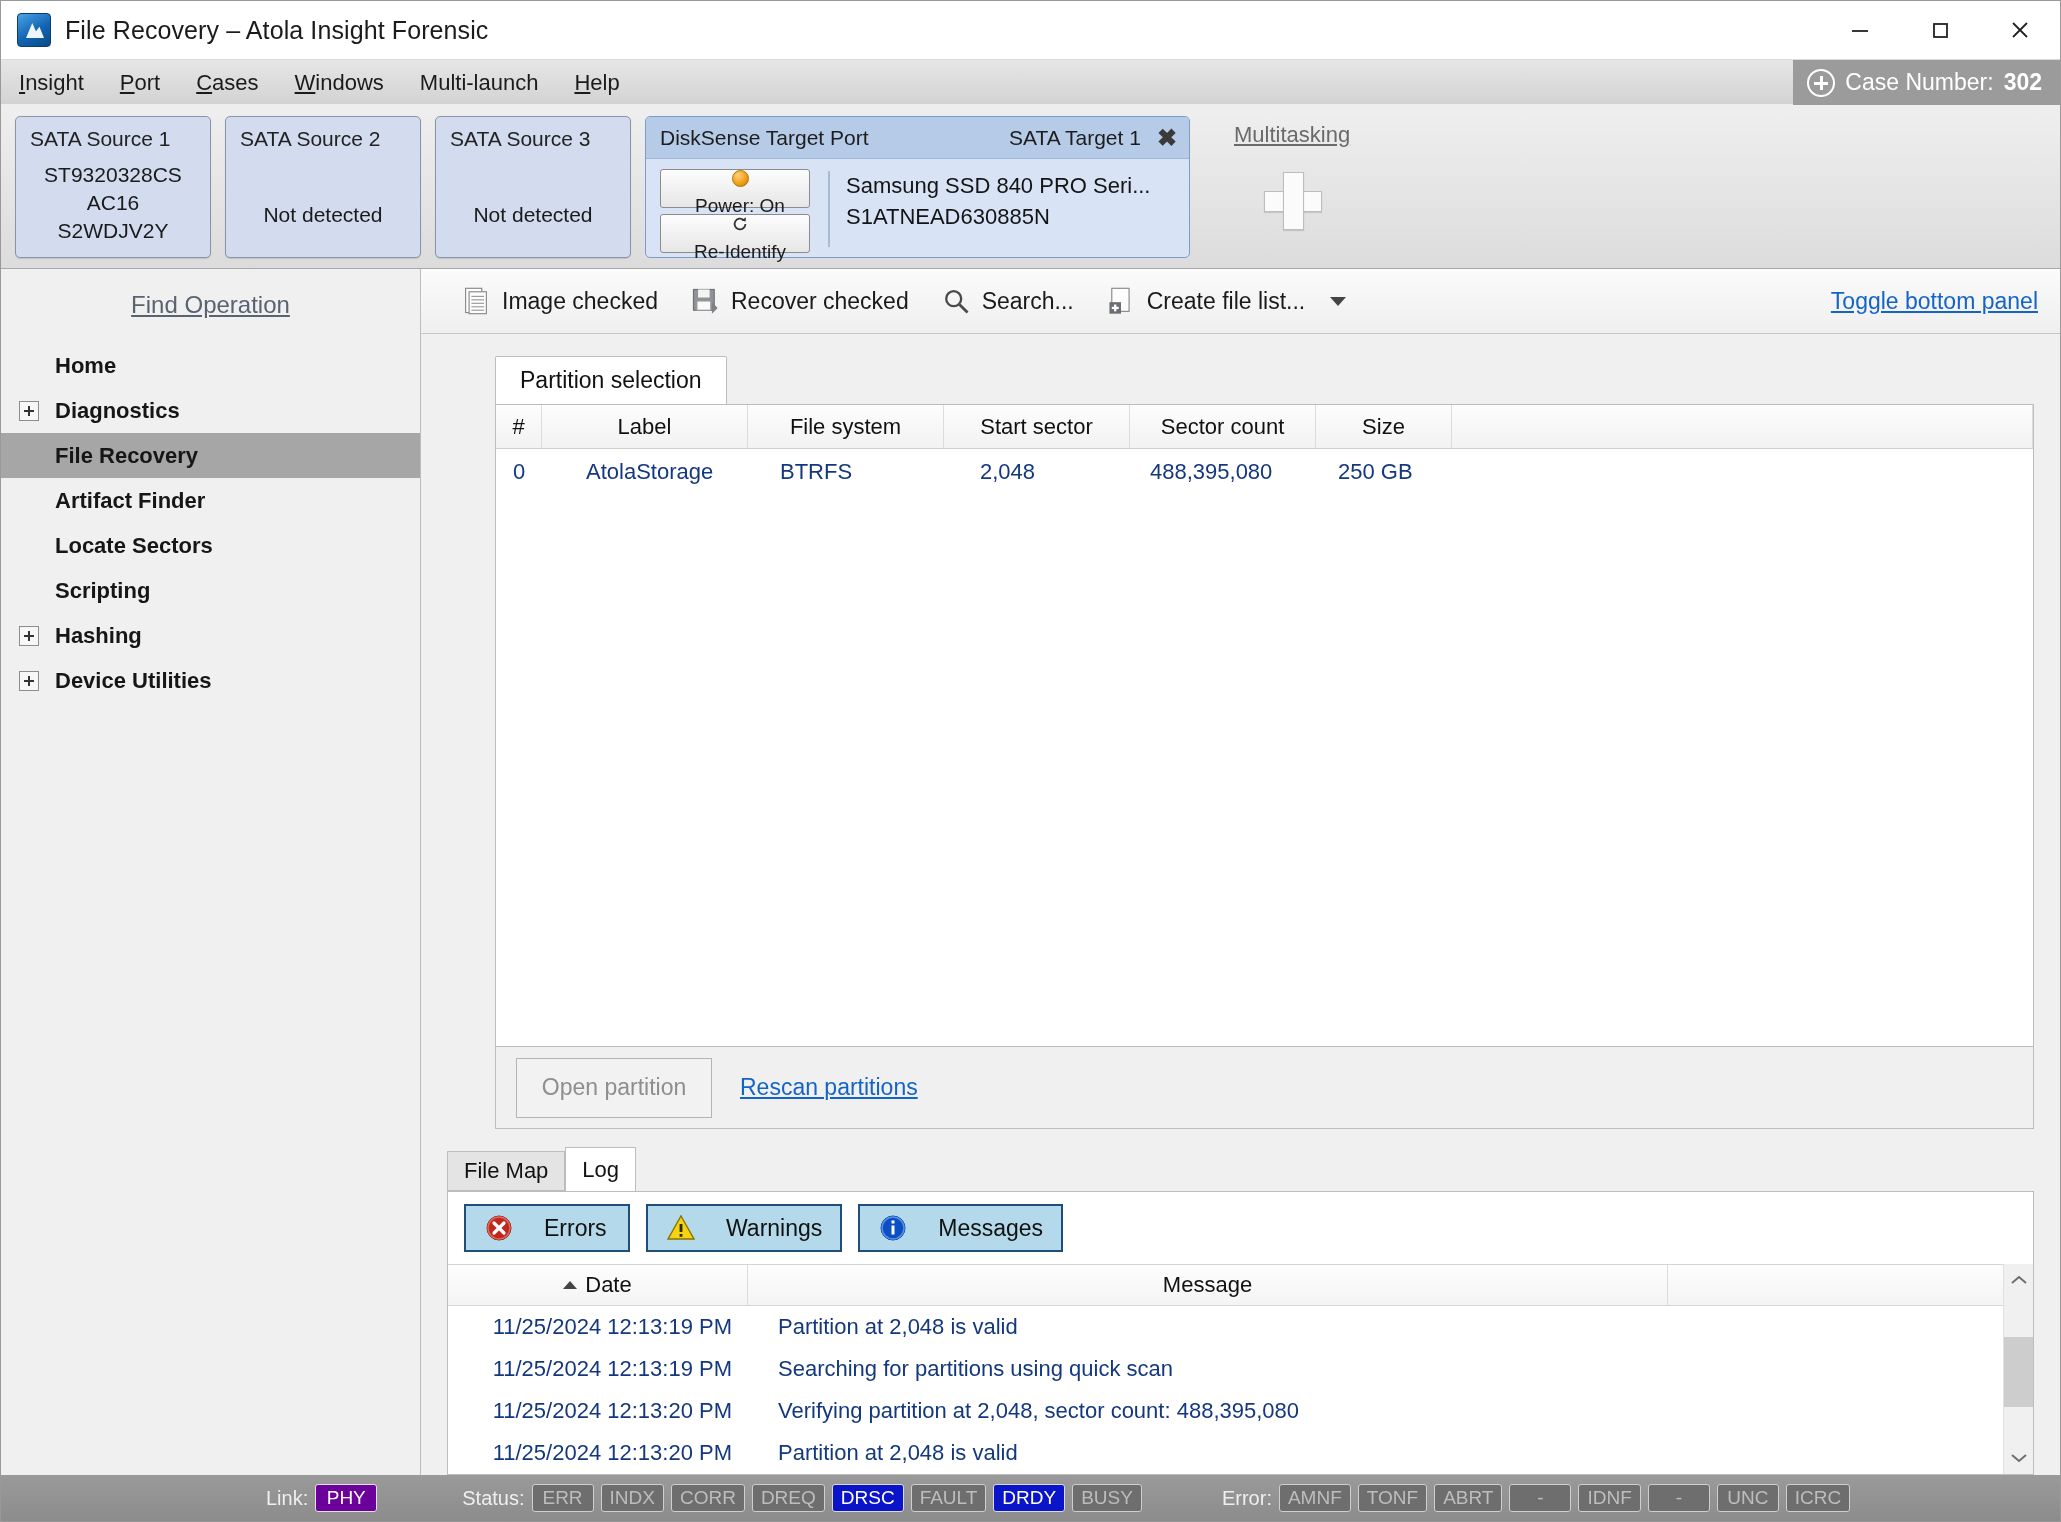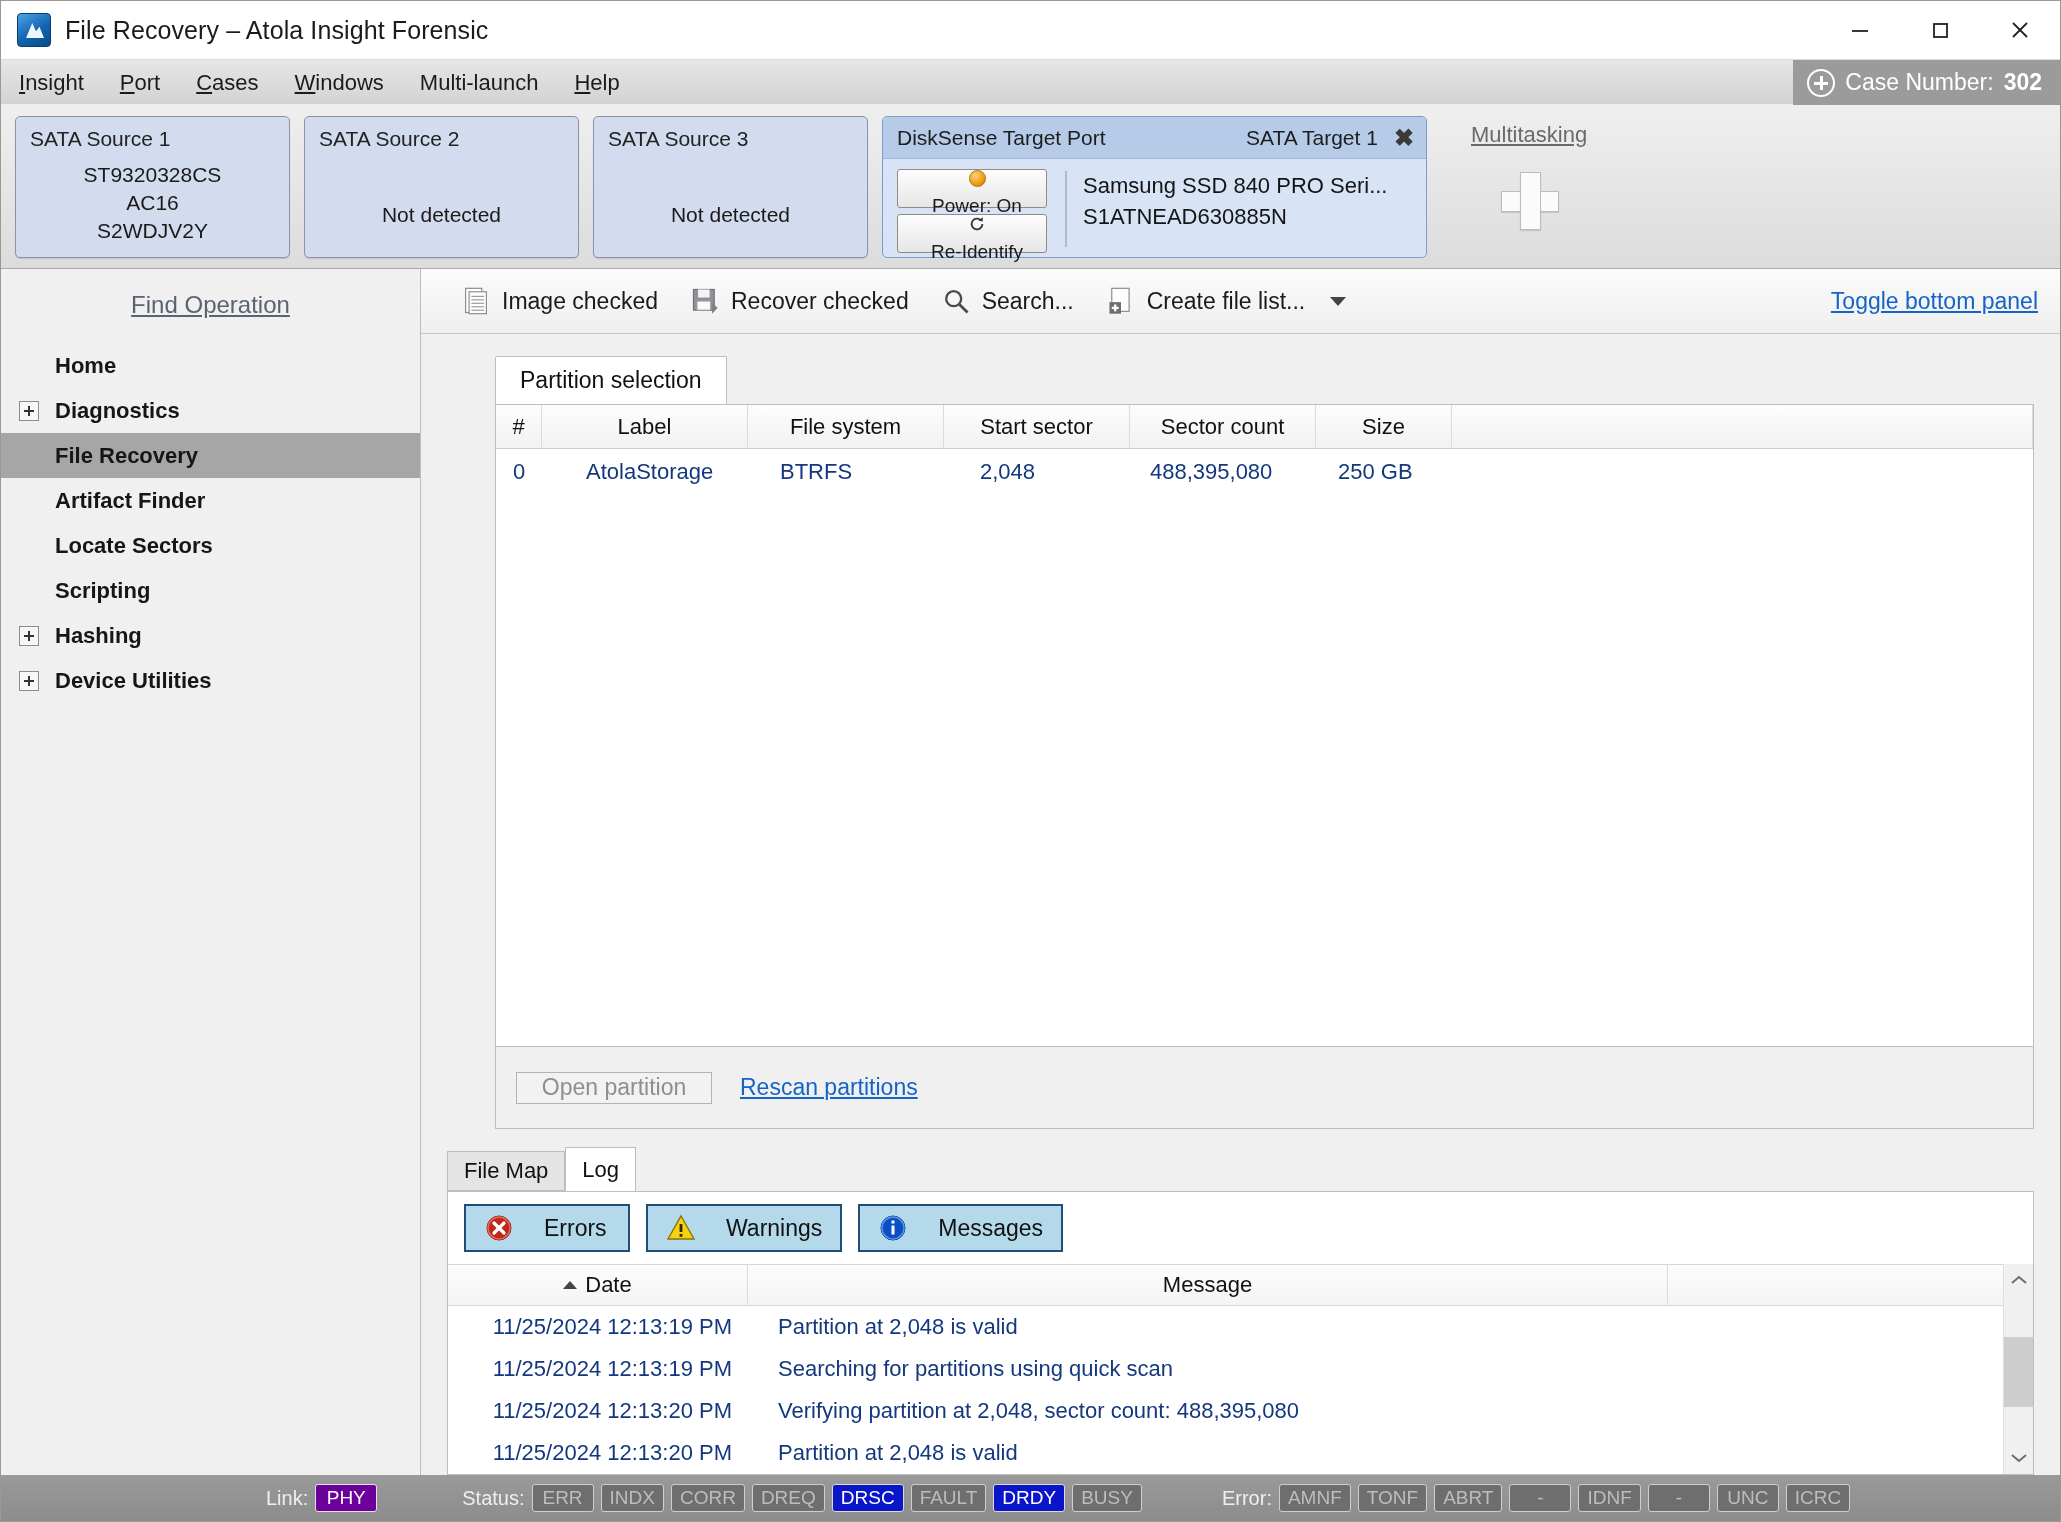--- a/index.html
+++ b/index.html
@@ -41,21 +41,21 @@
                position:relative; flex:0 0 auto; }
   .case-plus:before,.case-plus:after { content:""; position:absolute; background:#fff; }
   .case-plus:before { left:5px; top:11px; width:14px; height:3px; }
   .case-plus:after  { top:5px; left:11px; height:14px; width:3px; }
   .case-num { font-weight:bold; }
 
   
   .devbar { height:165px; background:linear-gradient(180deg,#efefef 0%,#dcdcdc 100%);
             display:flex; align-items:flex-start; padding:12px 0 0 14px; gap:14px; flex:0 0 auto;
             border-bottom:1px solid #aaa; }
-  .srccard { width:275px; height:142px; background:#d3dcef; border:1px solid #8a93a8;
+  .srccard { width:196px; height:142px; background:#d3dcef; border:1px solid #8a93a8;
              border-radius:5px; box-shadow:0 1px 1px rgba(0,0,0,.12); position:relative; }
   .srccard .sc-title { font-size:21px; color:#222; padding:10px 0 0 14px; }
   .srccard .sc-body { text-align:center; font-size:21px; color:#1a1a1a; margin-top:10px; line-height:1.33; }
   .srccard .sc-nd { text-align:center; font-size:21px; color:#1a1a1a; margin-top:52px; }
 
   .tgtcard { width:545px; height:142px; background:#d8e3f5; border:1px solid #7f9cc4;
              border-radius:5px; position:relative; }
   .tgt-head { height:42px; background:#b6cbe8; border-bottom:1px solid #9fb7d8;
               border-radius:4px 4px 0 0; display:flex; align-items:center; padding:0 12px 0 14px; }
   .tgt-head .t1 { font-size:21px; color:#1d1d1d; }
@@ -134,21 +134,21 @@
 
   .gc.c0 { justify-content:center; }
   .gc.c1 { padding-left:44px; }
   .gc.c2 { padding-left:32px; }
   .gc.c3 { padding-left:36px; }
   .gc.c4 { padding-left:20px; }
   .gc.c5 { padding-left:22px; }
 
   .actionbar { height:82px; background:#f0f0f0; border:1px solid #bdbdbd; border-top:none;
                display:flex; align-items:center; padding-left:20px; gap:28px; flex:0 0 auto; }
-  .btn-disabled { width:196px; height:32px; background:#f2f2f2; border:1px solid #b4b4b4;
+  .btn-disabled { width:196px; height:60px; background:#f2f2f2; border:1px solid #b4b4b4;
                   color:#8e8e8e; font-size:23px; display:flex; align-items:center; justify-content:center; }
   .link { font-size:23px; color:#1464c8; text-decoration:underline; }
 
   
   .bottom { margin:18px 26px 0 26px; display:flex; flex-direction:column; flex:0 0 auto; }
   .btabrow { display:flex; align-items:flex-end; height:44px; }
   .btab { height:40px; padding:0 16px; display:flex; align-items:center; font-size:22px;
           background:#e4e4e4; border:1px solid #bdbdbd; color:#111; }
   .btab.act { height:44px; background:#ffffff; border-bottom:none; }
   .bpanel { background:#ffffff; border:1px solid #bdbdbd; }

